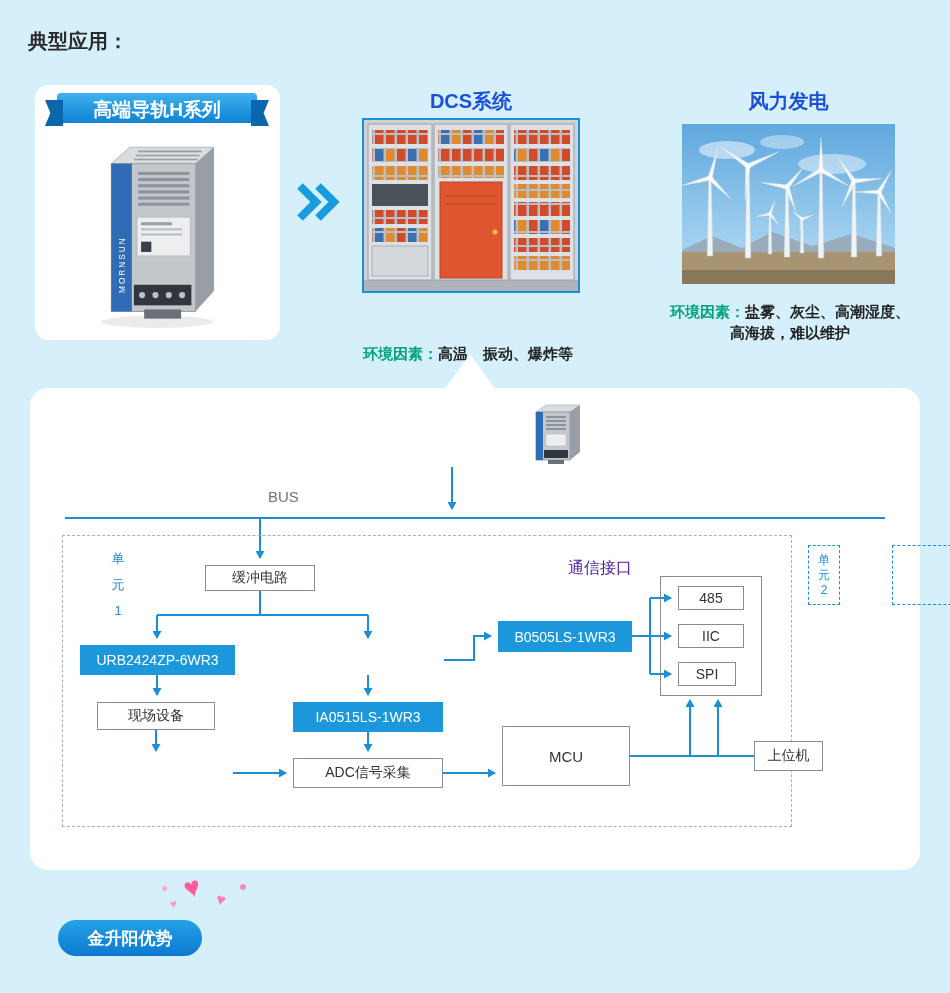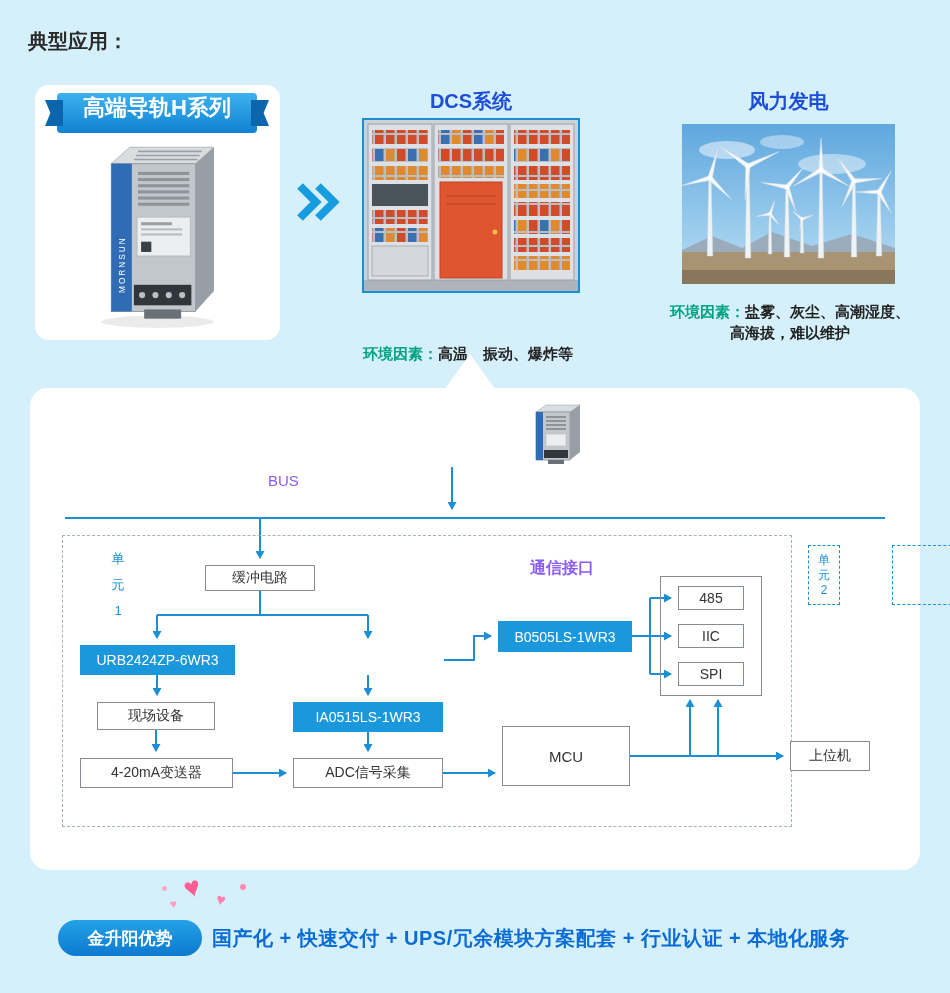--- a/index.html
+++ b/index.html
@@ -3,44 +3,44 @@
 <meta charset="utf-8">
 <style>
   html,body{margin:0;padding:0;background:#d5f0fa;}
   .canvas{position:relative;width:950px;height:993px;background:#d5f0fa;overflow:hidden;
           font-family:"Liberation Sans","DejaVu Sans",sans-serif;color:#222;}
   .abs{position:absolute;}
   .page-title{position:absolute;left:28px;top:28px;font-size:20px;font-weight:600;color:#2a2a2a;}
 
   
   .product-card{position:absolute;left:35px;top:85px;width:245px;height:255px;background:#fff;border-radius:14px;}
-  .ribbon{position:absolute;left:22px;top:8px;width:200px;height:40px;z-index:2;
+  .ribbon{position:absolute;left:22px;top:8px;width:200px;height:30px;z-index:2;
           background:linear-gradient(180deg,#3eb2ee,#0f82d2);border-radius:4px;
-          display:flex;align-items:flex-start;justify-content:center;color:#fff;font-size:22px;font-weight:bold;}
+          display:flex;align-items:flex-end;justify-content:center;color:#fff;font-size:19px;font-weight:bold;}
   .ribbon::before,.ribbon::after{content:"";position:absolute;top:7px;width:18px;height:26px;background:#0c66ad;z-index:-1;}
   .ribbon::before{left:-12px;clip-path:polygon(100% 0,0 0,30% 50%,0 100%,100% 100%);}
   .ribbon::after{right:-12px;clip-path:polygon(0 0,100% 0,70% 50%,100% 100%,0 100%);}
 
   .sec-title{position:absolute;font-size:20px;font-weight:bold;color:#1d4ed8;text-align:center;}
   .img-frame{position:absolute;box-sizing:border-box;}
   .dcs-frame{border:2px solid #1b8fd6;background:#cdd2d7;}
   .env{position:absolute;font-size:15px;font-weight:bold;color:#222;text-align:center;line-height:21px;}
   .env .lbl{color:#00a381;}
 
   
   .panel{position:absolute;left:30px;top:388px;width:890px;height:482px;background:#fff;border-radius:18px;}
   .notch{position:absolute;left:444px;top:354px;width:0;height:0;
          border-left:26px solid transparent;border-right:26px solid transparent;border-bottom:36px solid #fff;}
 
   .node{position:absolute;box-sizing:border-box;display:flex;align-items:center;justify-content:center;
         background:#fff;border:1px solid #858c93;color:#333;font-size:14px;white-space:nowrap;z-index:2;}
   .node.blue{background:#1b98db;border:1px solid #1b98db;color:#fff;}
-  .bus-label{position:absolute;left:238px;top:84px;font-size:15px;color:#8b5cf6;z-index:2;}
-  .comm-title{position:absolute;left:500px;top:170px;width:140px;
-              font-size:16px;font-weight:700;color:#8b5cf6;z-index:2;}
+  .bus-label{position:absolute;left:238px;top:100px;font-size:15px;color:#737373;z-index:2;}
+  .comm-title{position:absolute;left:500px;top:170px;width:140px;text-align:center;
+              font-size:16px;font-weight:400;color:#4c1d95;z-index:2;}
   .dashed-region{position:absolute;left:32px;top:147px;width:728px;height:290px;border:1px dashed #a3b3bb;z-index:1;}
   .group-box{position:absolute;left:630px;top:188px;width:100px;height:118px;border:1px solid #858c93;z-index:1;}
   .vtext{position:absolute;width:16px;word-break:break-all;line-height:26px;text-align:center;
          color:#1b8fd6;font-size:13px;z-index:2;}
   .unit-box{position:absolute;width:30px;height:58px;border:1px dashed #1b8fd6;
             display:flex;align-items:center;justify-content:center;z-index:2;}
   .unit-box .in{width:14px;word-break:break-all;line-height:15px;text-align:center;color:#1b8fd6;font-size:12px;}
   .flow{position:absolute;left:0;top:0;z-index:1;}
 
   
@@ -308,44 +308,42 @@
     </svg>
 
     <div class="bus-label">BUS</div>
     <div class="dashed-region"></div>
     <div class="vtext" style="left:80px;top:158px;">单元1</div>
 
     <div class="node" style="left:175px;top:177px;width:110px;height:26px;">缓冲电路</div>
     <div class="node blue" style="left:50px;top:257px;width:155px;height:30px;">URB2424ZP-6WR3</div>
     <div class="node" style="left:67px;top:314px;width:118px;height:28px;">现场设备</div>
     <div class="node blue" style="left:263px;top:314px;width:150px;height:30px;">IA0515LS-1WR3</div>
-    <div class="node" style="left:50px;top:370px;width:153px;height:30px;">4-20mA变送器</div>
     <div class="node" style="left:263px;top:370px;width:150px;height:30px;">ADC信号采集</div>
 
     <div class="comm-title">通信接口</div>
     <div class="node blue" style="left:468px;top:233px;width:134px;height:31px;">B0505LS-1WR3</div>
 
     <div class="group-box"></div>
     <div class="node" style="left:648px;top:198px;width:66px;height:24px;">485</div>
     <div class="node" style="left:648px;top:236px;width:66px;height:24px;">IIC</div>
-    <div class="node" style="left:648px;top:274px;width:66px;height:24px;">SPI</div>
+    <div class="node" style="left:648px;top:274px;width:58px;height:24px;">SPI</div>
 
     <div class="node" style="left:472px;top:338px;width:128px;height:60px;font-size:15px;">MCU</div>
-    <div class="node" style="left:760px;top:353px;width:80px;height:30px;text-align:right;">上位机</div>
+    <div class="node" style="left:724px;top:353px;width:69px;height:30px;text-align:right;">上位机</div>
 
     <div class="unit-box" style="left:778px;top:157px;">
       <div class="in">单元2</div>
     </div>
     <div class="unit-box" style="left:862px;top:157px;padding-left:48px;">
       <div class="in">单元3</div>
     </div>
   </div>
 
   <span class="heart" style="left:184px;top:874px;font-size:28px;color:#ff5d93;transform:rotate(-15deg);">♥</span>
   <span class="heart" style="left:216px;top:892px;font-size:16px;color:#ff7fae;transform:rotate(14deg);">♥</span>
   <span class="heart" style="left:170px;top:898px;font-size:12px;color:#ff9cc0;transform:rotate(-8deg);">♥</span>
   <span class="dot" style="left:240px;top:884px;width:6px;height:6px;background:#ff8ab4;"></span>
   <span class="dot" style="left:162px;top:886px;width:5px;height:5px;background:#ffa9c9;"></span>
 
   <div class="pill">金升阳优势</div>
-  <div class="slogan">国产化 + 快速交付 + UPS/冗余模块方案配套 + 行业认证 + 本地化服务</div>
 
 </div>
 
 </body></html>

